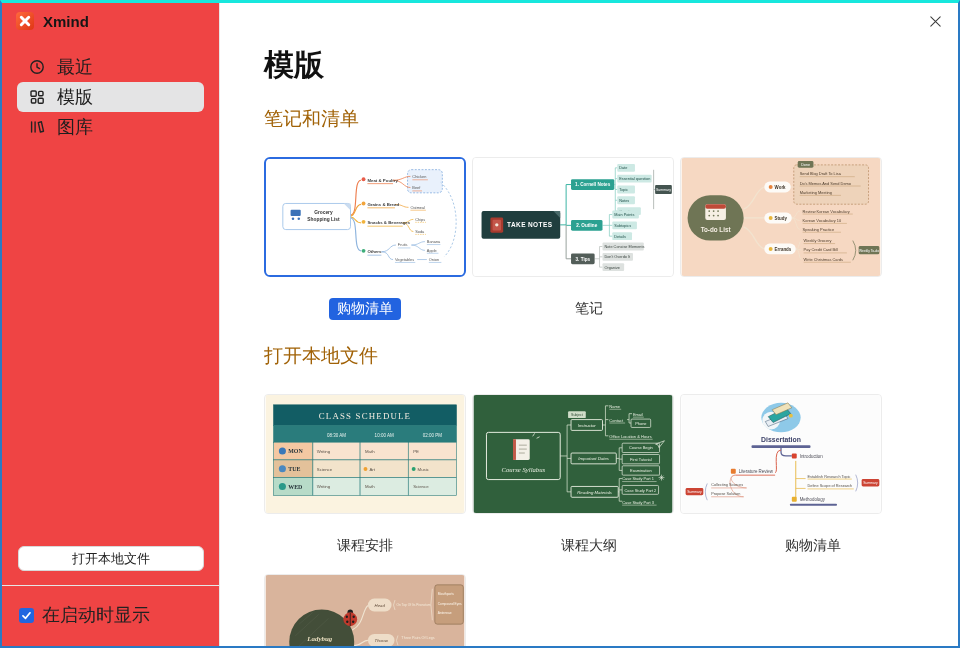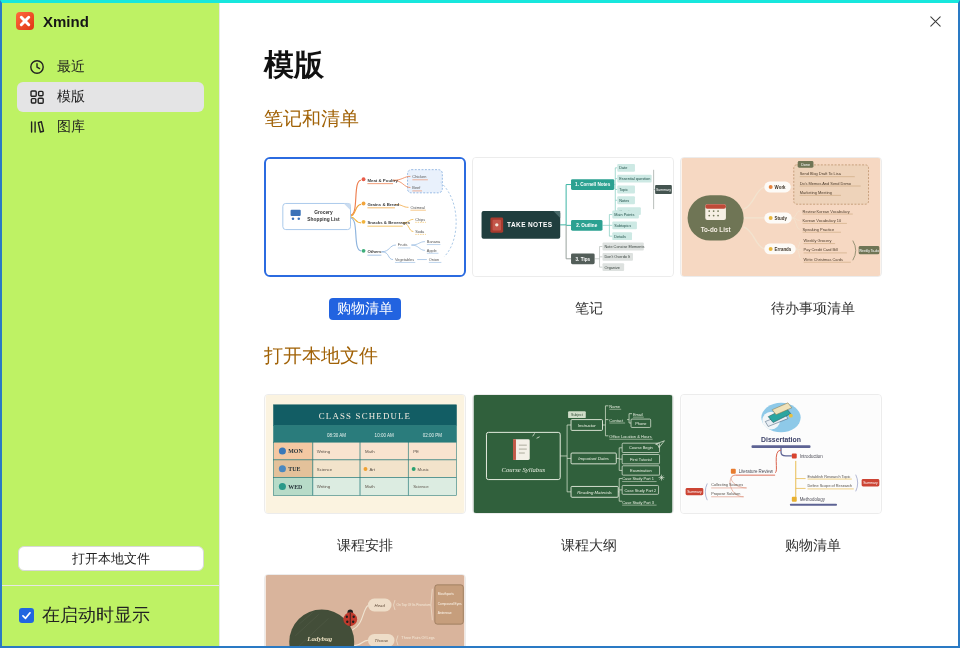--- a/index.html
+++ b/index.html
@@ -5,26 +5,26 @@
   * { margin:0; padding:0; box-sizing:border-box; }
   html,body { width:960px; height:648px; overflow:hidden; }
   body { font-family:"Liberation Sans","DejaVu Sans",sans-serif; background:#fff; position:relative; }
   .window {
     position:absolute; inset:0;
     border-top:3px solid #17e7dd;
     border-left:2px solid #2a7ac4; border-right:2px solid #2a7ac4; border-bottom:2px solid #2a7ac4;
     display:flex; background:#fff;
   }
   
-  .sidebar { width:218px; min-width:218px; background:#bef264; border-right:1px solid #e7e7e7; display:flex; flex-direction:column; }
+  .sidebar { width:218px; min-width:218px; background:#ef4444; border-right:1px solid #e7e7e7; display:flex; flex-direction:column; }
   .titlebar { display:flex; align-items:center; gap:9px; padding:9px 14px 6px; }
   .logo { width:18px; height:18px; flex:0 0 18px; }
   .app-title { font-size:15px; font-weight:700; color:#161616; }
   .nav { padding:16px 15px 0; }
-  .nav-item { display:flex; align-items:center; gap:12px; height:30px; padding:0 12px; border-radius:6px; font-size:14px; color:#1e1e1e; cursor:pointer; }
+  .nav-item { display:flex; align-items:center; gap:12px; height:30px; padding:0 12px; border-radius:6px; font-size:18px; color:#1e1e1e; cursor:pointer; }
   .nav-item.selected { background:#e4e4e5; }
   .nav-item .nicon { display:flex; width:16px; height:16px; }
   .sidebar-bottom { margin-top:auto; }
   .open-btn { display:block; width:186px; margin:0 16px 14px; height:25px; background:#fff; border:1px solid #d8d8d8; border-radius:6px; font-size:13px; color:#222; font-family:inherit; cursor:pointer;text-align:center; }
   .sb-divider { height:1px; background:#e6e6e6; }
   .startup-row { display:flex; align-items:center; gap:8px; padding:17px 17px 19px; font-size:18px; color:#222; }
   .checkbox { width:15px; height:15px; border-radius:3px; background:#2166e0; display:flex; align-items:center; justify-content:center; cursor:pointer; }
   
   .main { flex:1; position:relative; padding:44px 0 0 44px; overflow:hidden; background:#fff; }
   .close-btn { position:absolute; top:9px; right:14px; width:18px; height:18px; cursor:pointer; display:flex; align-items:center; justify-content:center; }
@@ -290,21 +290,20 @@
           <path d="M174 84 Q180 94 174 104" stroke="#6f7555" stroke-width="0.7" fill="none"></path>
           <rect x="180" y="89.5" width="21" height="8.5" rx="1.5" fill="#6f7555"></rect>
           <text x="190.5" y="95.2" font-size="3.4" fill="#ffffff" text-anchor="middle">Weekly To-do</text>
         </svg>
       </div>
 
     </div>
     <div class="labels-row">
       <div class="label-cell"><span class="card-label selected">购物清单</span></div>
       <div class="label-cell"><span class="card-label">笔记</span></div>
-      <div class="label-cell"><span class="card-label">待办事项清单</span></div>
     </div>
 
     <h2 class="section-heading second">打开本地文件</h2>
 
     <div class="cards-row">
 
       <div class="thumb">
         <svg viewBox="0 0 202 120">
           <rect width="202" height="120" fill="#fbf3e0"></rect>
           <rect x="8" y="10" width="186" height="21" fill="#125d64" stroke="#125d64" stroke-width="0.6"></rect>

